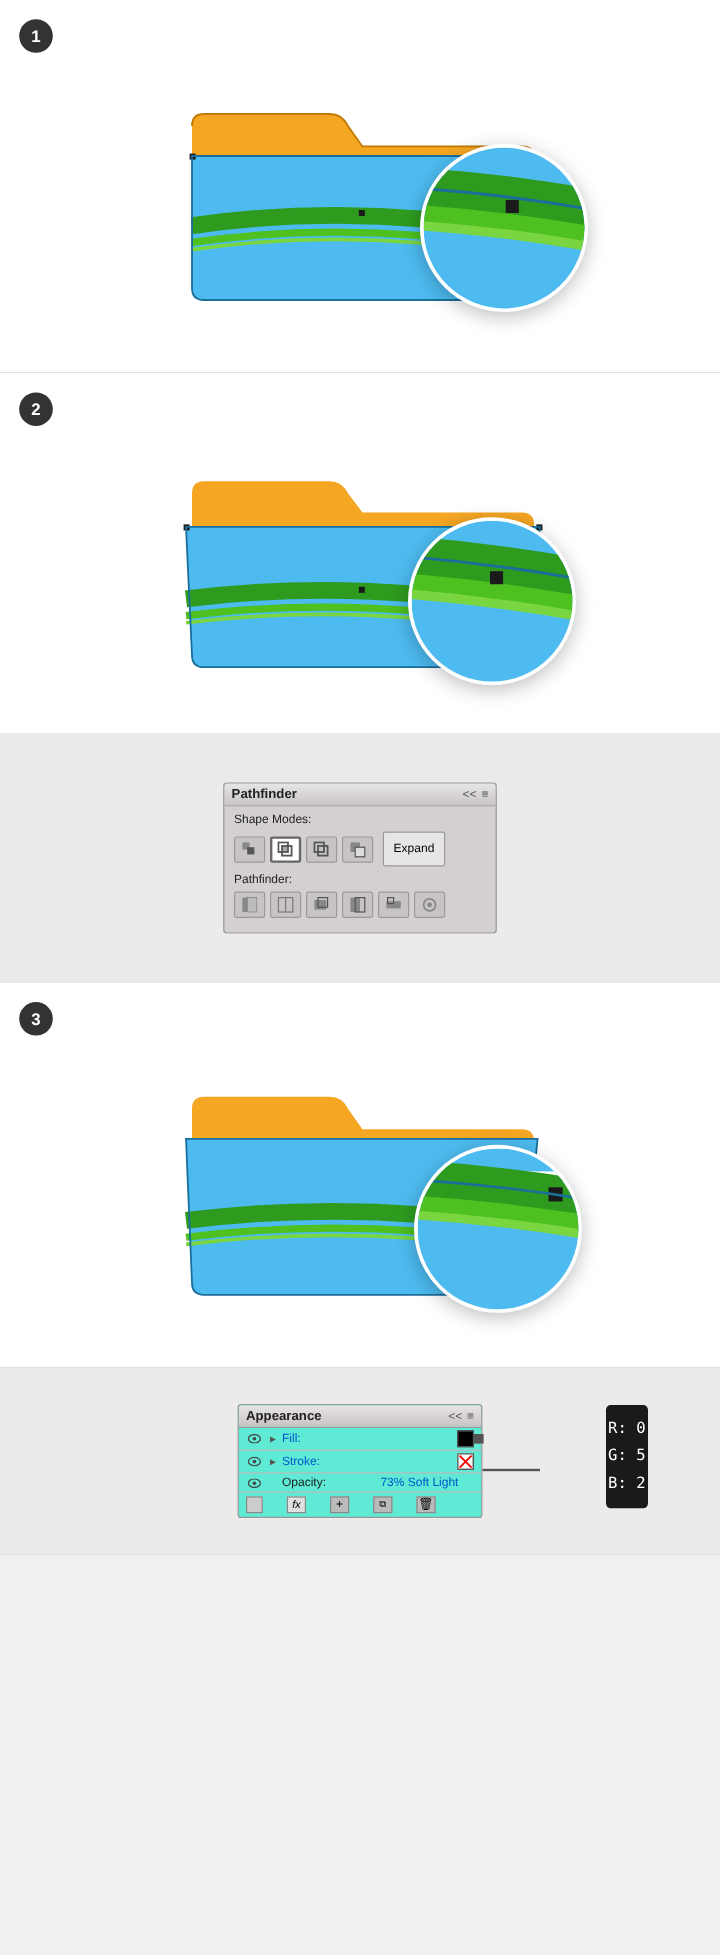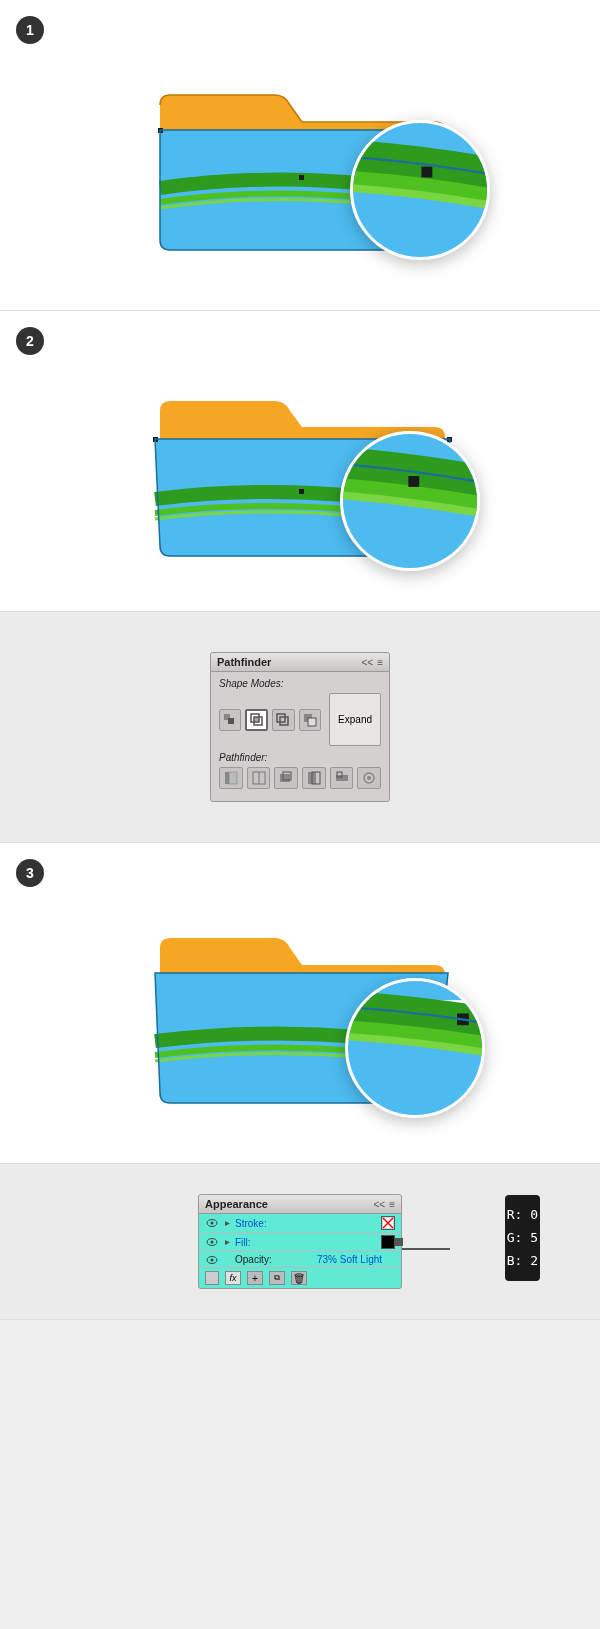--- a/index.html
+++ b/index.html
@@ -69,21 +69,21 @@
     .magnify-circle-2 {
       right: -10px;
       bottom: 0px;
     }
 
     
     .panel {
       background: #d4d0d0;
       border: 1px solid #999;
       border-radius: 3px;
-      width: 180px;
+      width: 228px;
       font-size: 11px;
       font-family: Arial, sans-serif;
     }
 
     .panel-header {
       background: linear-gradient(to bottom, #e8e5e5, #c8c4c4);
       border-bottom: 1px solid #999;
       padding: 3px 6px;
       display: flex;
       align-items: center;
@@ -106,21 +106,20 @@
     }
 
     .panel-body {
       padding: 6px 8px;
     }
 
     .panel-section-label {
       font-size: 10px;
       color: #222;
       margin-bottom: 4px;
-      font-style: italic;
     }
 
     .panel-icons-row {
       display: flex;
       align-items: center;
       gap: 4px;
       margin-bottom: 6px;
     }
 
     .panel-icon-btn {
@@ -139,21 +138,21 @@
 
     .panel-icon-btn.active {
       background: #fff;
       border: 2px solid #666;
     }
 
     .expand-btn {
       background: #e8e5e5;
       border: 1px solid #999;
       border-radius: 2px;
-      padding: 20px 8px;
+      padding: 8px 8px;
       font-size: 10px;
       cursor: pointer;
       margin-left: 4px;
     }
 
     
     .appearance-panel {
       background: #5eead4;
       border: 1px solid #999;
       border-radius: 3px;
@@ -199,21 +198,21 @@
     .color-swatch {
       width: 14px;
       height: 14px;
       border: 1px solid #555;
     }
 
     .appearance-footer {
       display: flex;
       align-items: center;
       padding: 3px 6px;
-      gap: 6px;
+      gap: 20px;
     }
 
     .footer-icon {
       width: 16px;
       height: 14px;
       background: #bbb;
       border: 1px solid #888;
       font-size: 8px;
       display: flex;
       align-items: center;
@@ -418,20 +417,39 @@
     <div class="appearance-panel">
       <div class="panel-header">
         <span class="panel-title">Appearance</span>
         <div class="panel-controls">
           <span>&lt;&lt;</span>
           <span>≡</span>
         </div>
       </div>
 
 
+      <div class="appearance-row" style="position:relative;">
+        <div class="eye-icon">
+          <svg width="12" height="8" viewBox="0 0 12 8">
+              <ellipse cx="6" cy="4" rx="5" ry="3.5" fill="none" stroke="#444" stroke-width="1"></ellipse>
+              <circle cx="6" cy="4" r="1.5" fill="#444"></circle>
+            </svg>
+        </div>
+        <div class="triangle-icon">
+          <svg width="7" height="7" viewBox="0 0 7 7">
+              <polygon points="1,1 6,3.5 1,6" fill="#555"></polygon>
+            </svg>
+        </div>
+        <span class="row-label row-label-blue">Fill:</span>
+
+        <div class="color-swatch" style="background:#000;"></div>
+
+        <div style="position:absolute;right:-2px;top:50%;transform:translateY(-50%);width:8px;height:8px;background:#555;border-radius:50;z-index:10;"></div>
+      </div>
+
       <div class="appearance-row">
         <div class="eye-icon">
           <svg width="12" height="8" viewBox="0 0 12 8">
               <ellipse cx="6" cy="4" rx="5" ry="3.5" fill="none" stroke="#444" stroke-width="1"></ellipse>
               <circle cx="6" cy="4" r="1.5" fill="#444"></circle>
             </svg>
         </div>
         <div class="triangle-icon">
           <svg width="7" height="7" viewBox="0 0 7 7">
               <polygon points="1,1 6,3.5 1,6" fill="#555"></polygon>
@@ -441,39 +459,20 @@
 
         <div class="color-swatch" style="background:#fff;position:relative;">
           <svg width="12" height="12" viewBox="0 0 12 12">
             <rect width="12" height="12" fill="#fff" stroke="#555" stroke-width="0.5"></rect>
             <line x1="1" y1="1" x2="11" y2="11" stroke="red" stroke-width="1.5"></line>
             <line x1="11" y1="1" x2="1" y2="11" stroke="red" stroke-width="1.5"></line>
           </svg>
         </div>
       </div>
 
-      <div class="appearance-row" style="position:relative;">
-        <div class="eye-icon">
-          <svg width="12" height="8" viewBox="0 0 12 8">
-              <ellipse cx="6" cy="4" rx="5" ry="3.5" fill="none" stroke="#444" stroke-width="1"></ellipse>
-              <circle cx="6" cy="4" r="1.5" fill="#444"></circle>
-            </svg>
-        </div>
-        <div class="triangle-icon">
-          <svg width="7" height="7" viewBox="0 0 7 7">
-              <polygon points="1,1 6,3.5 1,6" fill="#555"></polygon>
-            </svg>
-        </div>
-        <span class="row-label row-label-blue">Fill:</span>
-
-        <div class="color-swatch" style="background:#000;"></div>
-
-        <div style="position:absolute;right:-2px;top:50%;transform:translateY(-50%);width:8px;height:8px;background:#555;border-radius:50;z-index:10;"></div>
-      </div>
-
       <div class="appearance-row">
         <div class="eye-icon">
           <svg width="12" height="8" viewBox="0 0 12 8">
               <ellipse cx="6" cy="4" rx="5" ry="3.5" fill="none" stroke="#444" stroke-width="1"></ellipse>
               <circle cx="6" cy="4" r="1.5" fill="#444"></circle>
             </svg>
         </div>
         <div class="triangle-icon" style="width:8px;"></div>
         <span class="row-label">Opacity:</span>
         <span class="row-label row-label-blue" style="font-size:10px;">73% Soft Light</span>

